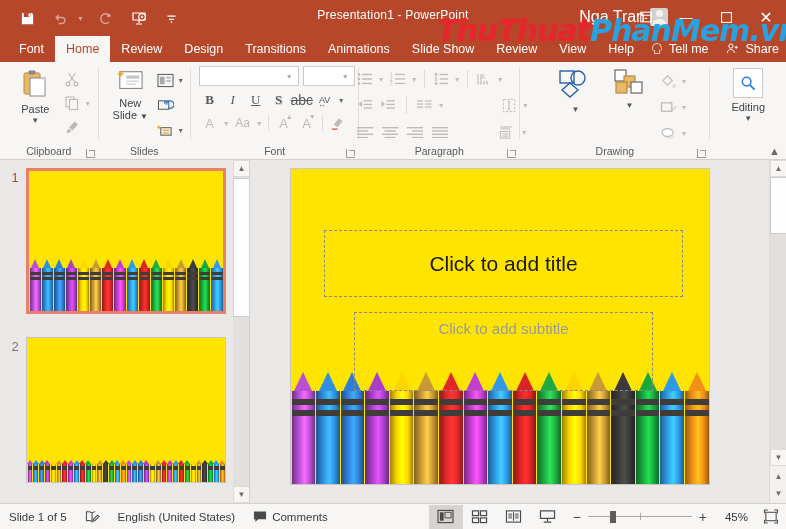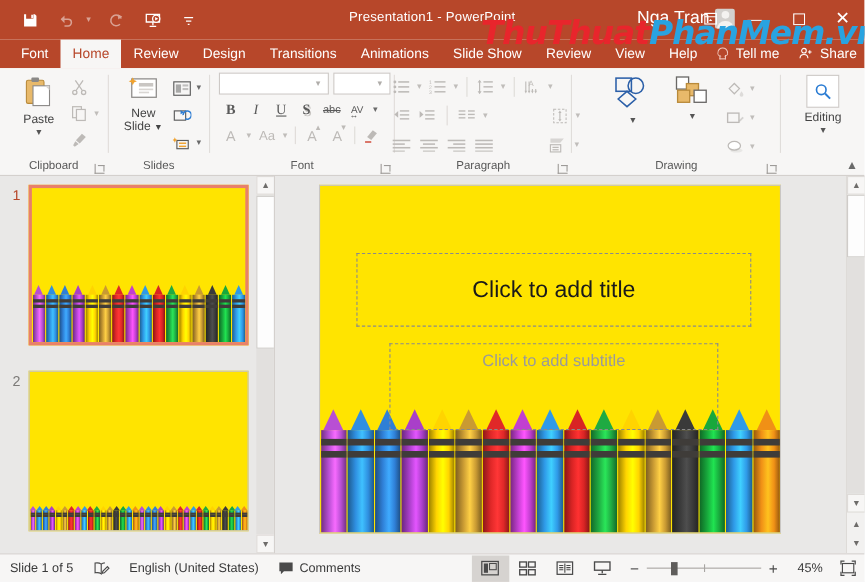--- a/index.html
+++ b/index.html
@@ -425,21 +425,21 @@
           </div>
           <div class="combo fontsize">
             <span class="caret">▼</span>
           </div>
         </div>
         <div class="row" style="gap:1px">
           <div class="smallbtn" style="font-weight:bold;font-size:13px;font-family:'Liberation Serif',serif">B</div>
           <div class="smallbtn" style="font-style:italic;font-size:13px;font-family:'Liberation Serif',serif">I</div>
           <div class="smallbtn" style="text-decoration:underline;font-size:13px;font-family:'Liberation Serif',serif">U</div>
           <div class="smallbtn" style="font-size:13px;font-weight:bold;text-shadow:1px 1px 0 #c9c6c3;font-family:'Liberation Serif',serif">S</div>
-          <div class="smallbtn" style="font-size:10px;text-decoration:line-through">abc</div>
+          <div class="smallbtn" style="font-size:14px;text-decoration:line-through">abc</div>
           <div class="smallbtn" style="position:relative">
             <span style="font-size:9px;line-height:9px">AV</span>
             <span style="position:absolute;bottom:2px;left:4px;font-size:8px">↔</span>
           </div>
           <span class="caret">▼</span>
         </div>
         <div class="row" style="gap:1px">
           <div class="smallbtn disabled" style="font-size:13px">A</div>
           <span class="caret disabled">▼</span>
           <div class="smallbtn disabled" style="font-size:12px">Aa</div>

